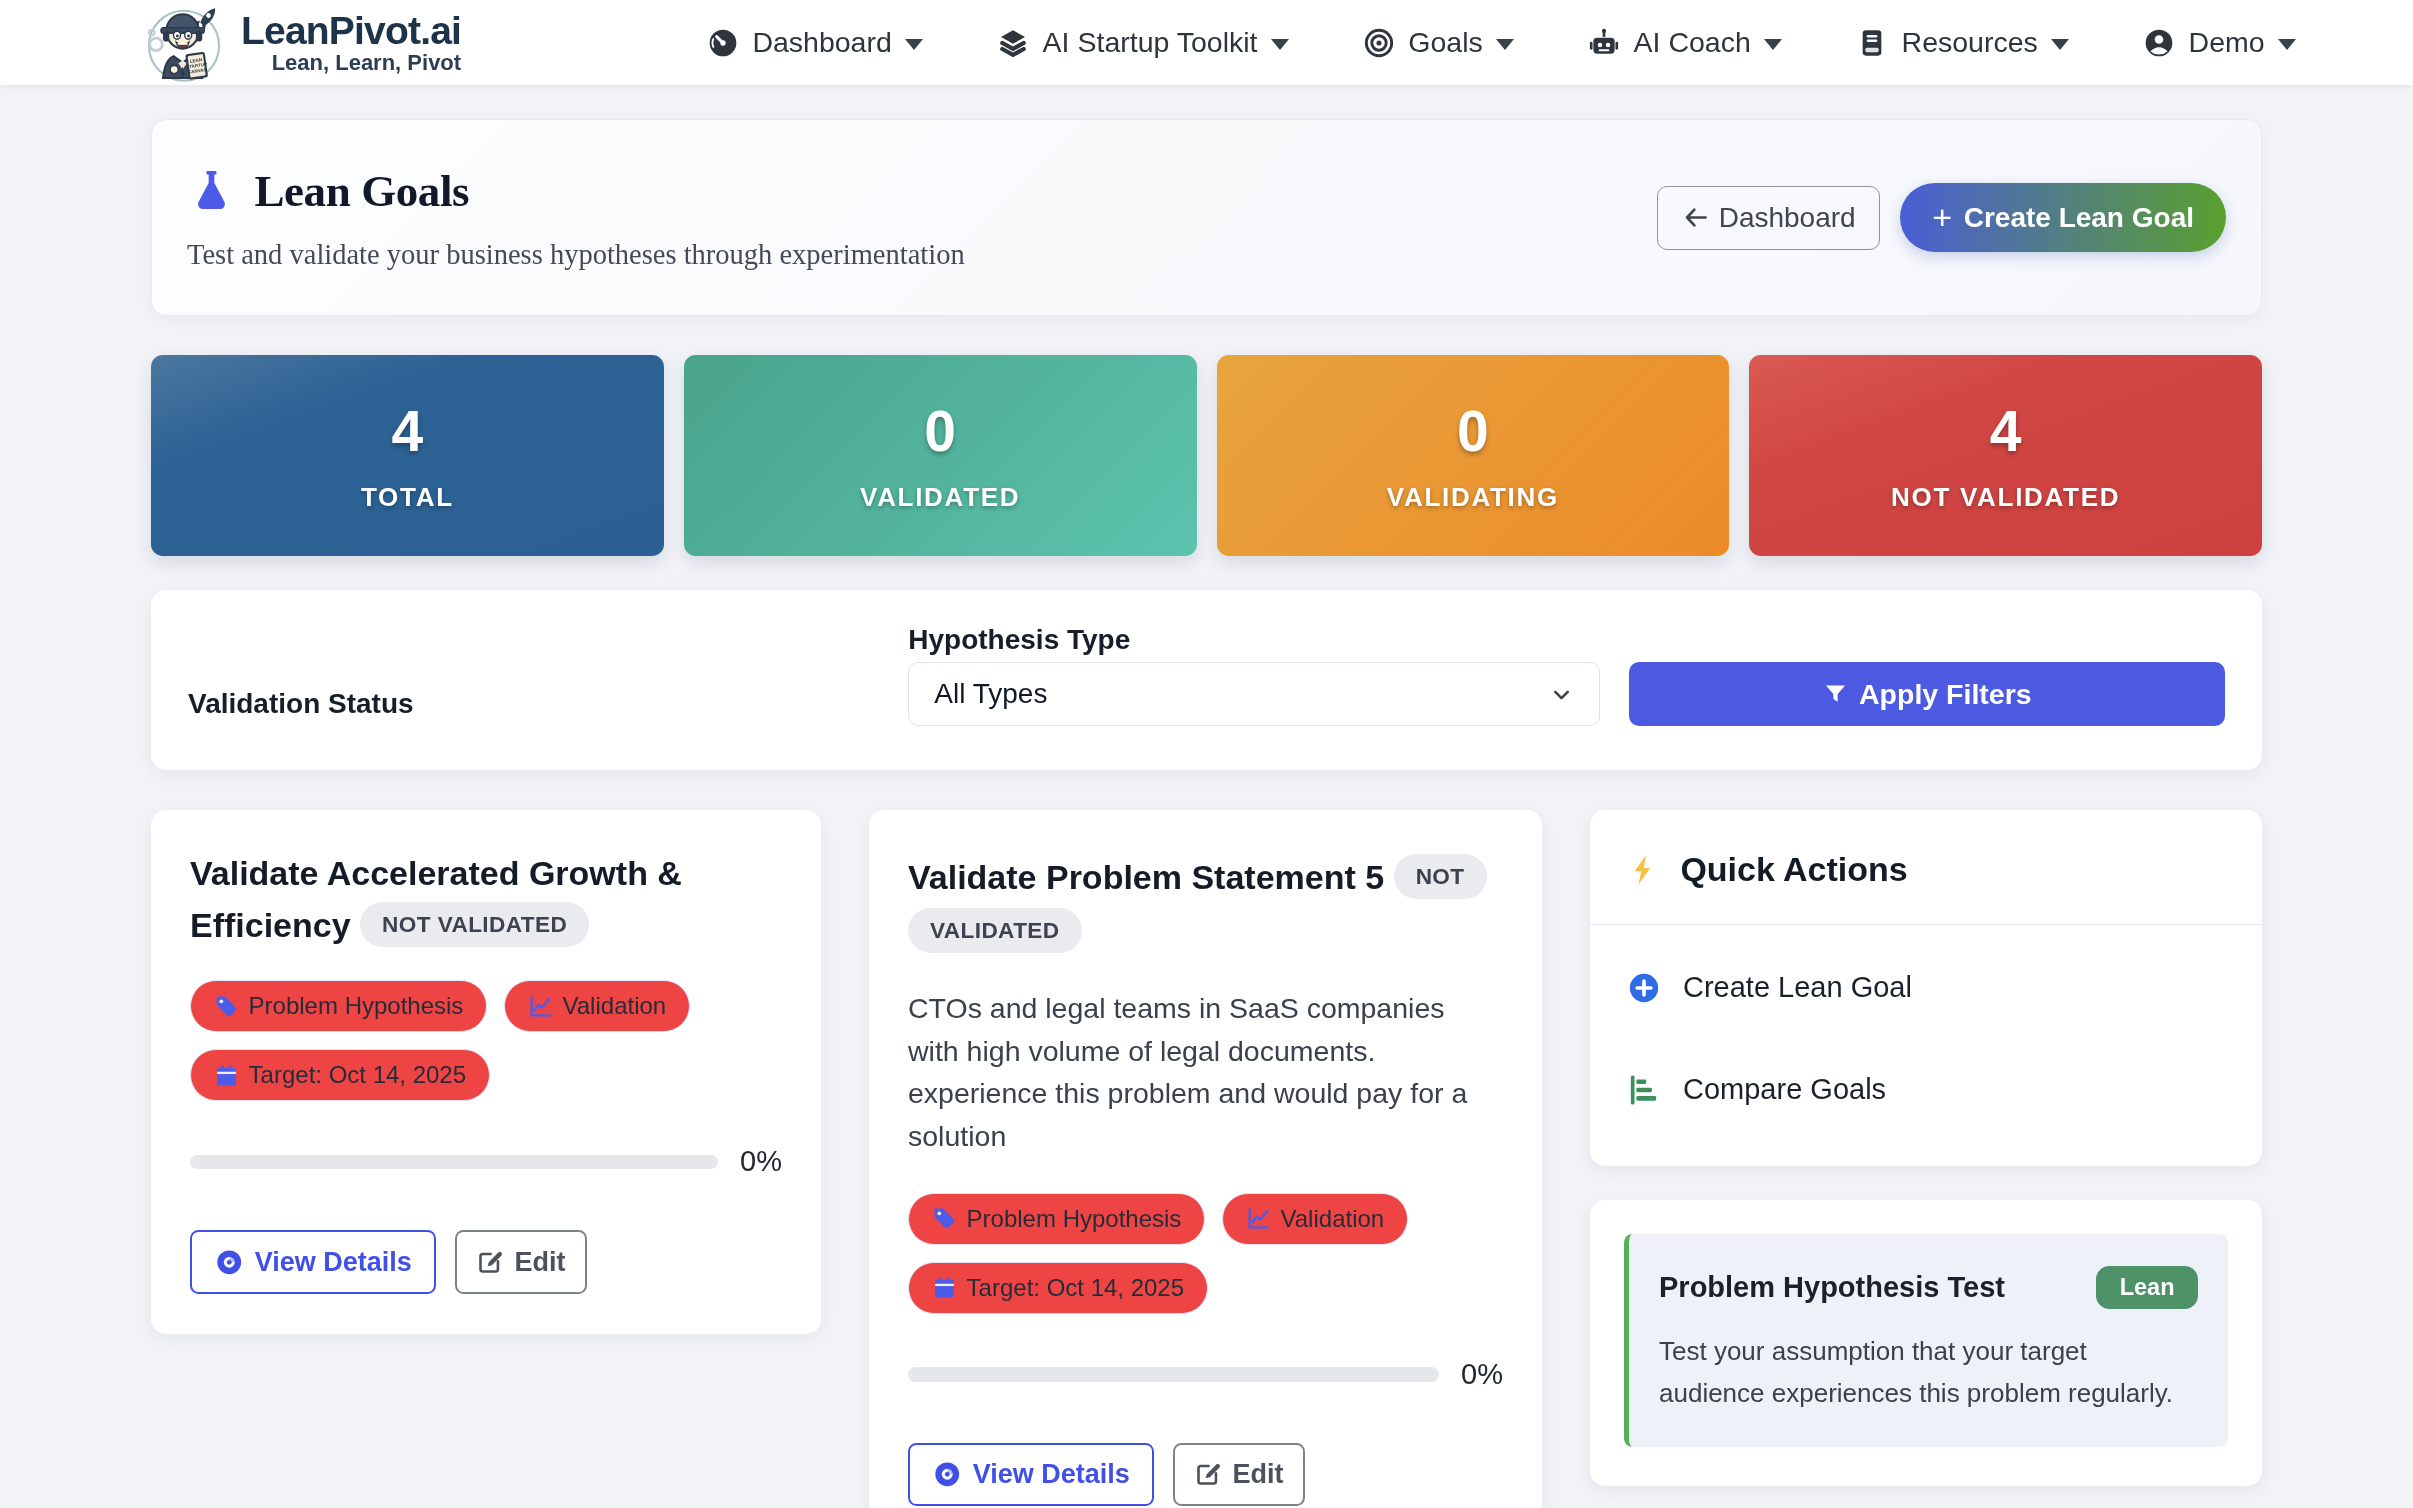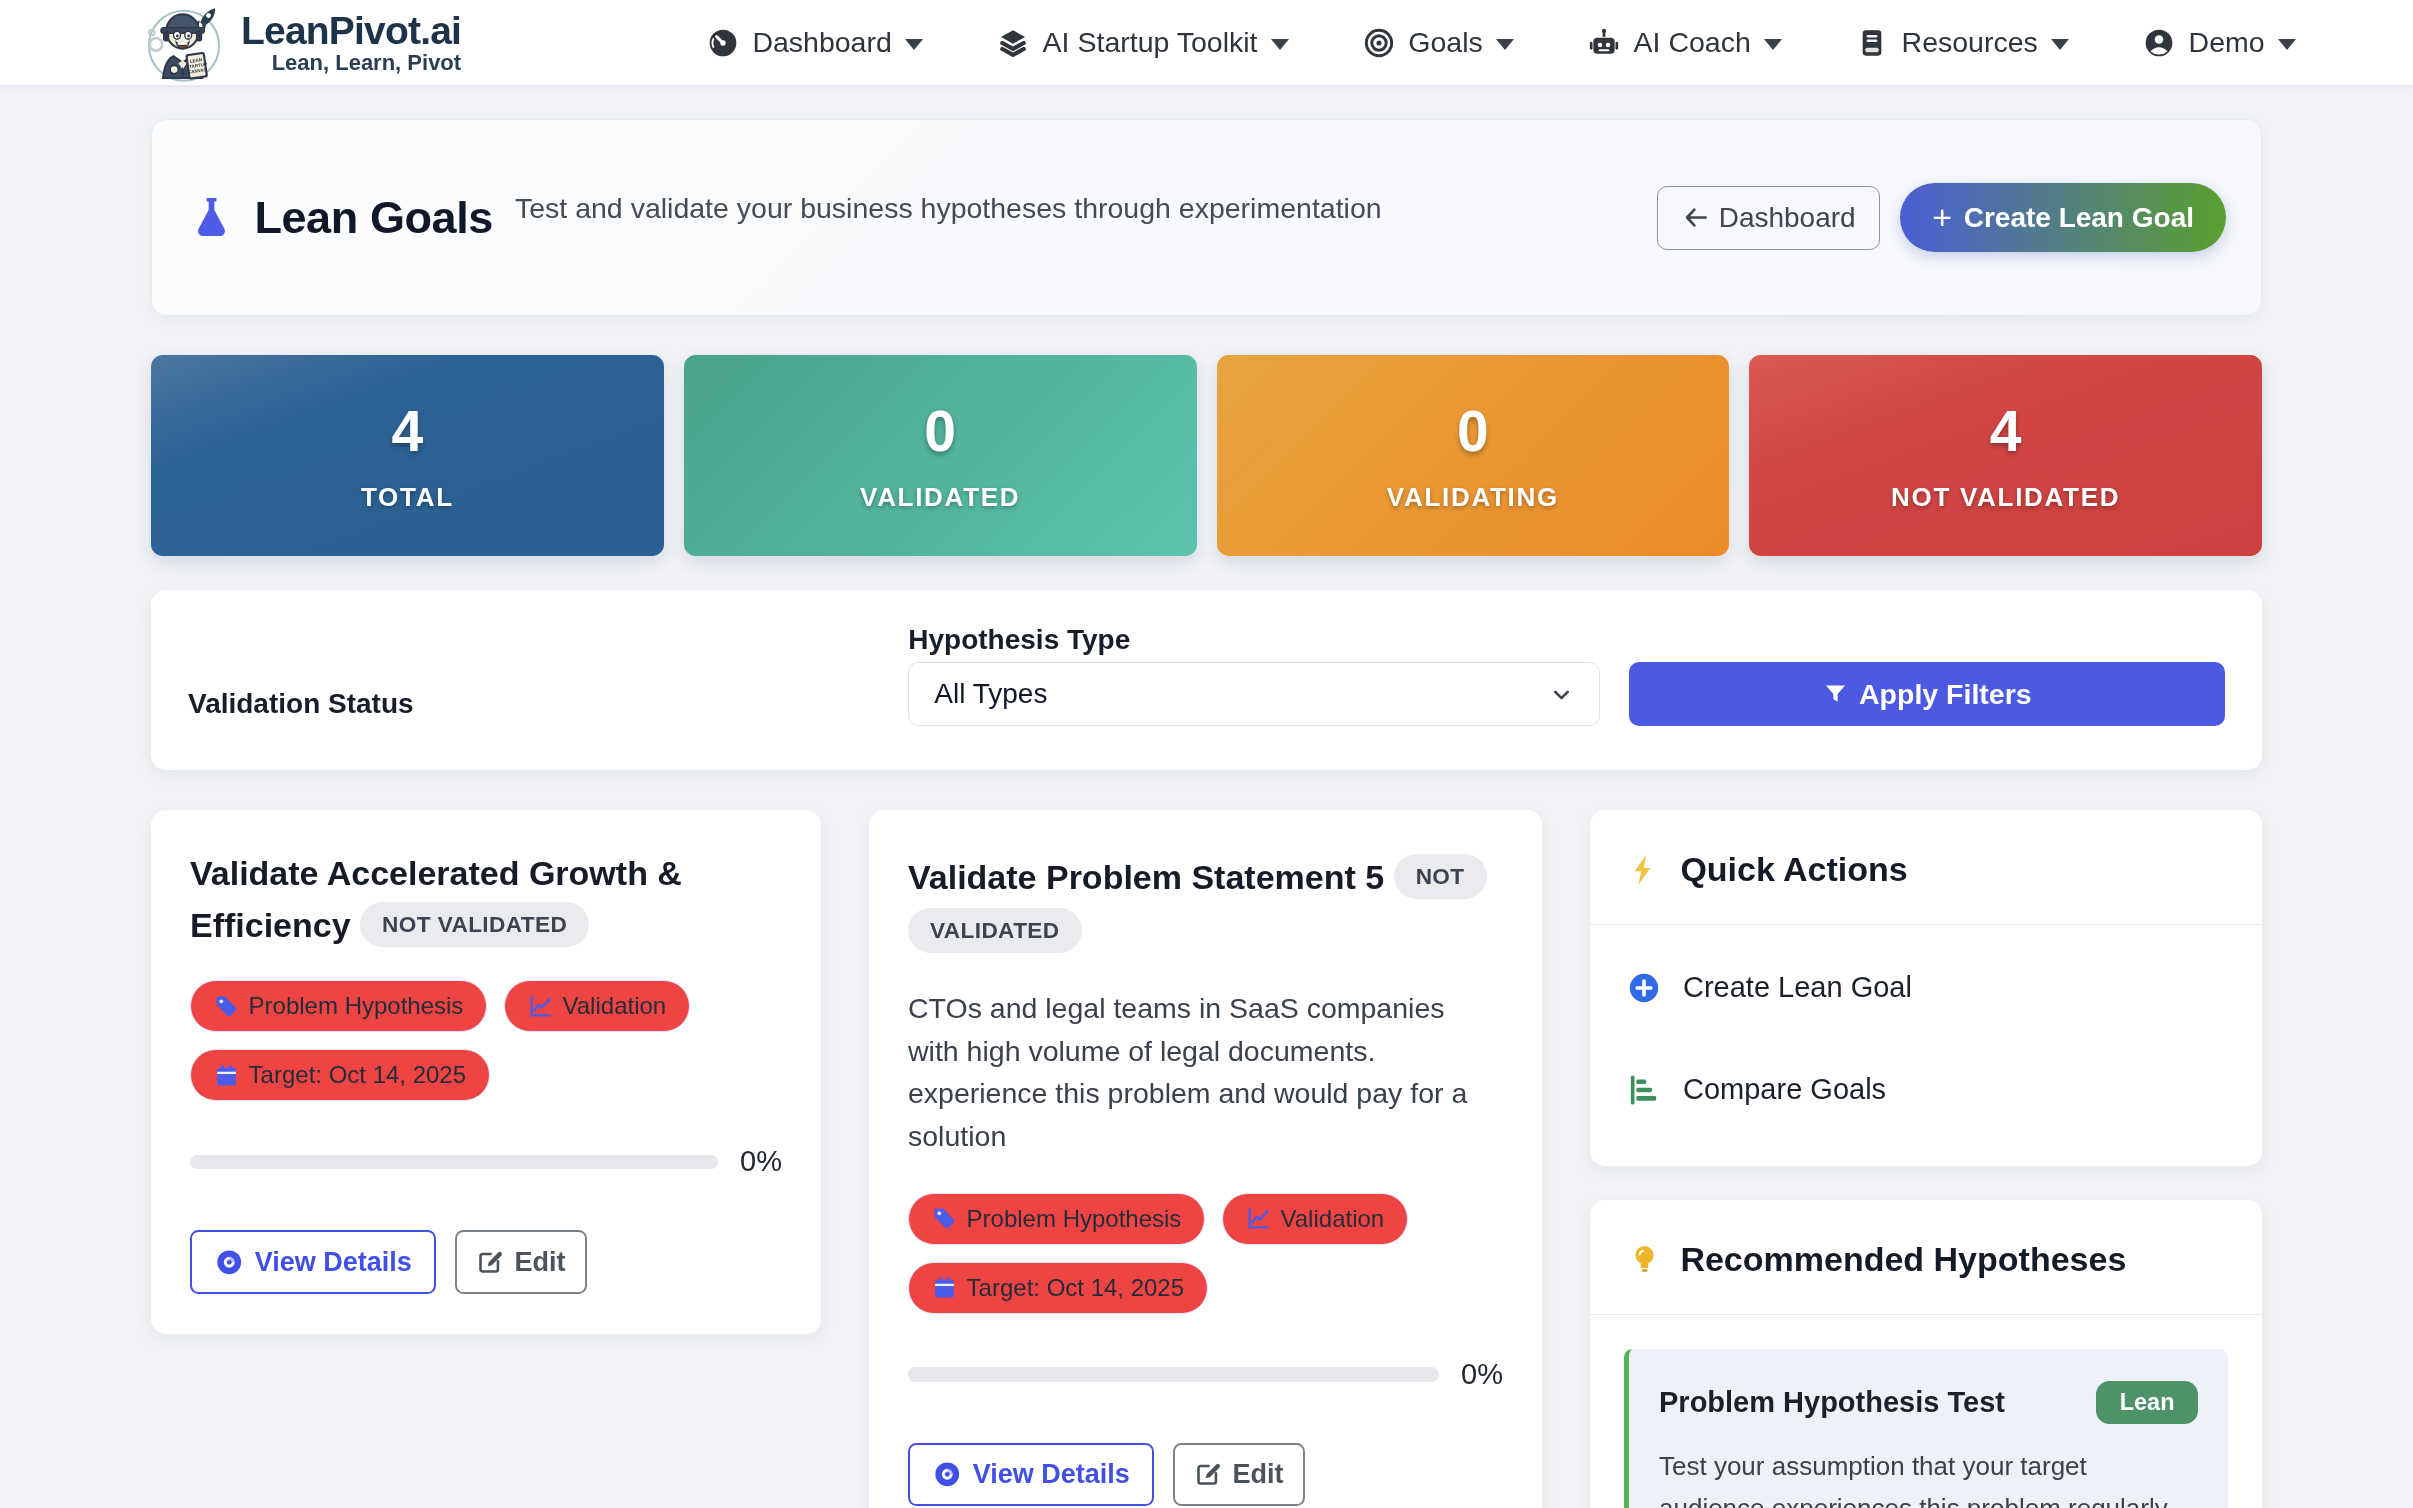--- a/index.html
+++ b/index.html
@@ -27,21 +27,21 @@
 
   
   .page { padding:34px 151px 0 151px; }
 
   .header-panel {
     background:linear-gradient(135deg,#fcfdfe,#f5f7fb);
     border:1.7px solid #e5eaf2; border-radius:15px;
     height:197px; padding:0 35px; display:flex; align-items:center;
     box-shadow:0 3.4px 15px rgba(20,30,60,.04); margin-bottom:39px;
   }
-  .hp-left { display:flex; flex-direction:row; gap:22px; }
+  .hp-left { display:flex; flex-direction:column; gap:22px;font-family:Liberation Serif, serif; }
   .hp-title-row { display:flex; align-items:center; gap:18.4px; }
   .hp-title { font-size:45px; font-weight:800; color:#10182a; letter-spacing:-0.4px; }
   .hp-subtitle { font-size:28.5px; color:#444b56; }
   .hp-buttons { margin-left:auto; display:flex; align-items:center; gap:20px; }
   .btn-back {
     display:flex; align-items:center; gap:10px; background:transparent;
     border:1.7px solid #8c939d; border-radius:10px; padding:15px 23.5px;
     font-size:28px; color:#3f4650; font-weight:500; cursor:pointer;
     font-family:inherit;
   }
@@ -513,31 +513,20 @@
                   <rect x="6.6" y="10.4" width="11" height="3.2" rx="1" fill="#3d8f5c"></rect>
                   <rect x="6.6" y="16.3" width="14" height="3.2" rx="1" fill="#3d8f5c"></rect>
                 </svg>
             </span>
             <span class="qa-label">Compare Goals</span>
           </div>
         </div>
       </div>
 
       <div class="panel">
-        <div class="panel-header">
-          <span>
-            <svg width="35" height="35" viewBox="0 0 24 24">
-                <circle cx="12" cy="9" r="6.2" fill="#f0b429"></circle>
-                <path d="M9.4 14 h5.2 v2.6 a1.3 1.3 0 0 1 -1.3 1.3 h-2.6 a1.3 1.3 0 0 1 -1.3 -1.3 z" fill="#f0b429"></path>
-                <rect x="10" y="18.6" width="4" height="1.8" rx="0.9" fill="#d89b1f"></rect>
-                <path d="M11 6 a3.4 3.4 0 0 0 -2.4 2.6" stroke="#ffffff" stroke-width="1.3" fill="none" stroke-linecap="round"></path>
-              </svg>
-          </span>
-          <span class="panel-title">Recommended Hypotheses</span>
-        </div>
         <div class="rec-body">
           <div class="rec-card">
             <div class="rec-card-head">
               <span class="rec-card-title">Problem Hypothesis Test</span>
               <span class="badge-lean">Lean</span>
             </div>
             <p class="rec-card-desc">Test your assumption that your target audience experiences this problem regularly.</p>
           </div>
         </div>
       </div>

